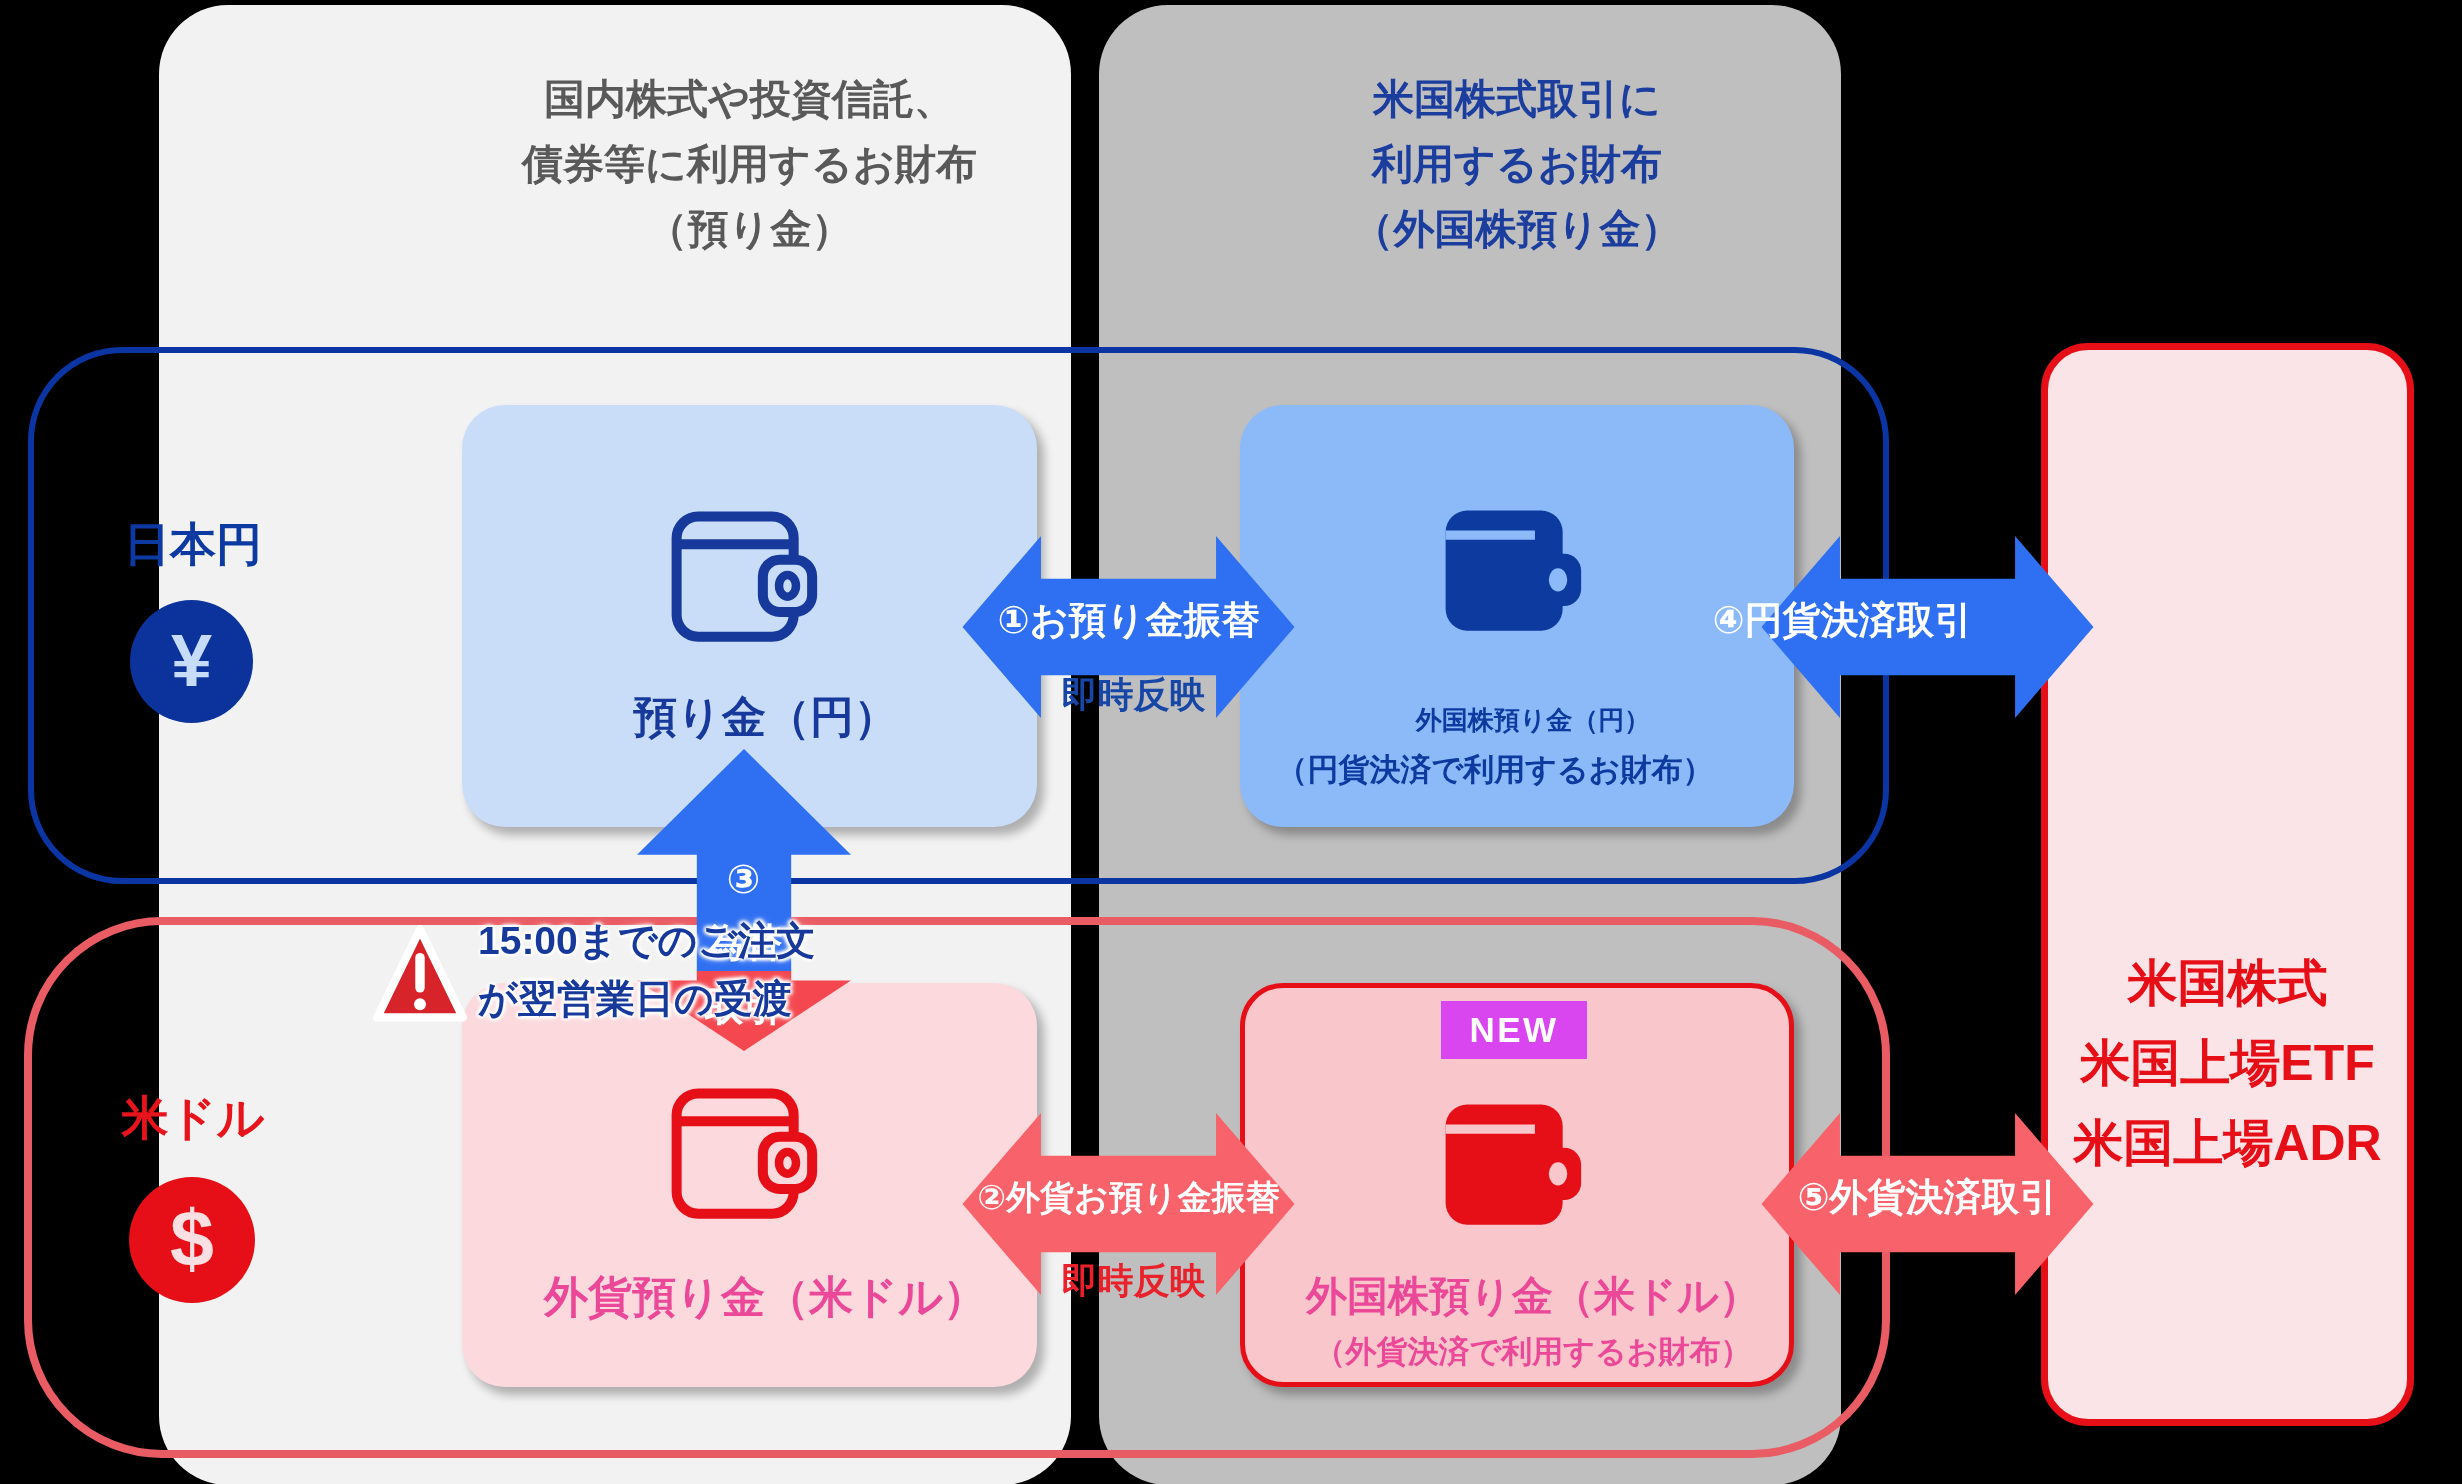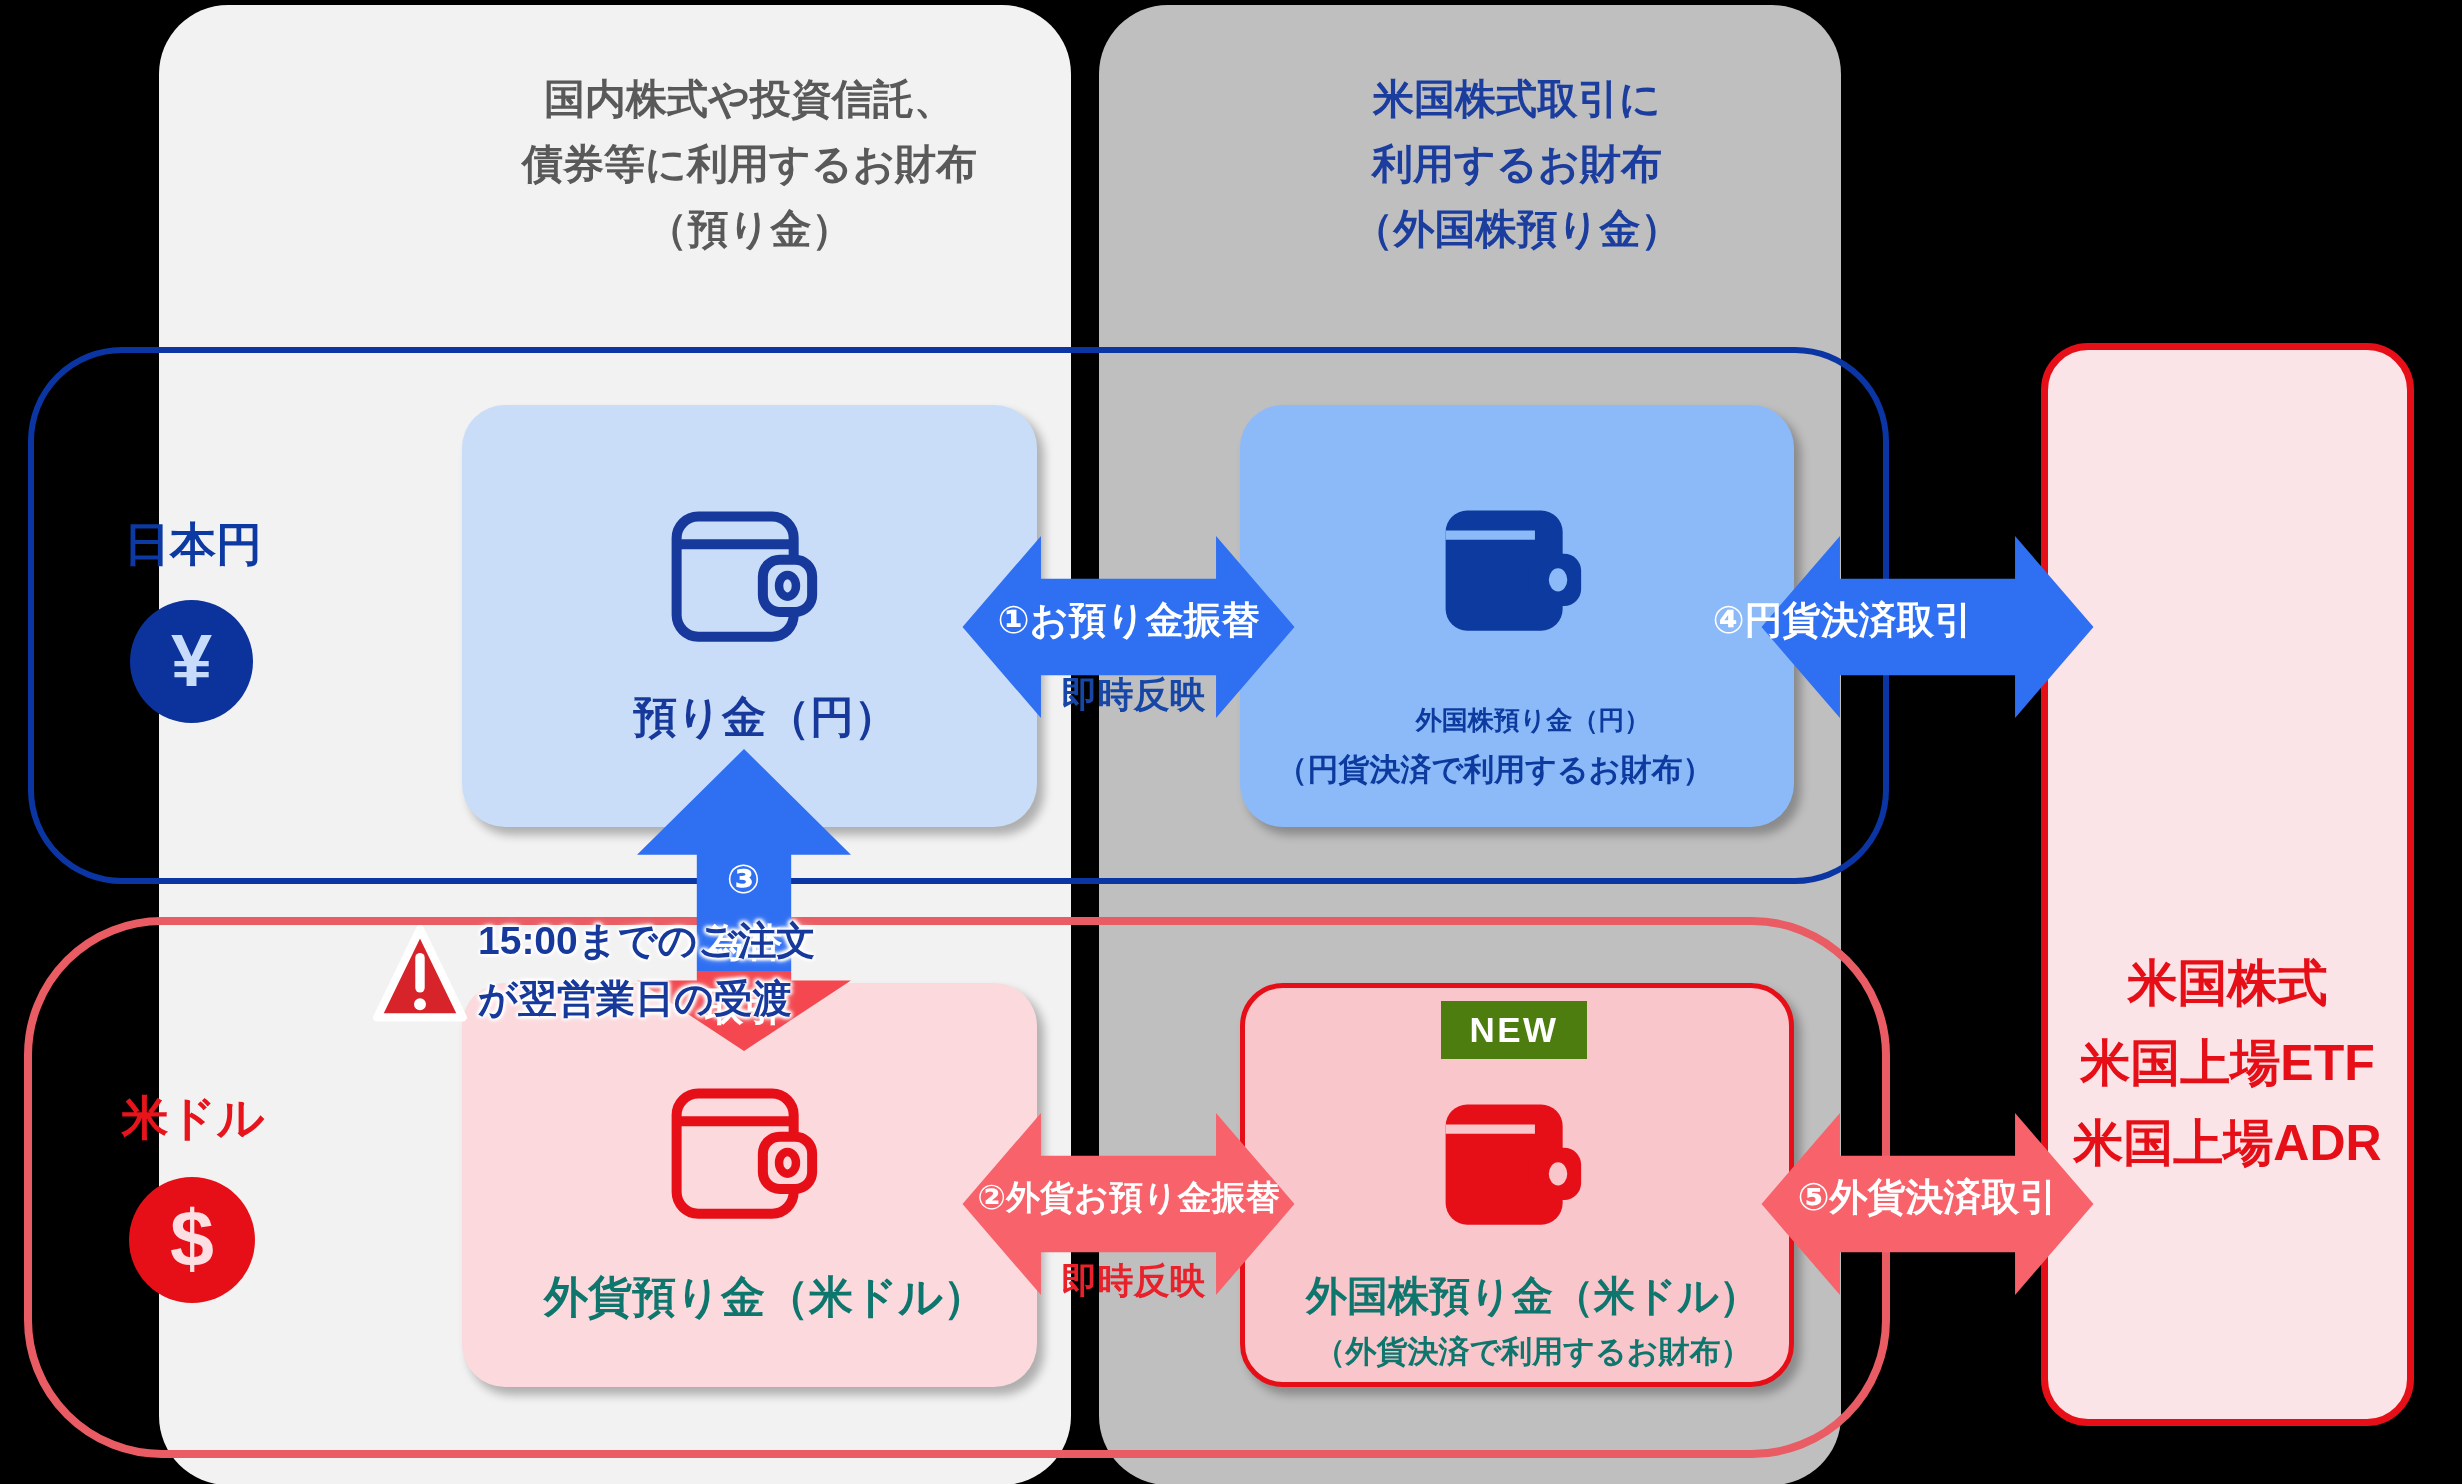--- a/index.html
+++ b/index.html
@@ -22,22 +22,22 @@
   .coin.jpy{left:130px;top:600px;width:123px;height:123px;background:#0c339b;color:#c7dbfa;font-size:74px;line-height:121px;}
   .coin.usd{left:129px;top:1177px;width:126px;height:126px;background:#e60f17;color:#fbdfe2;font-size:79px;line-height:123px;}
   .wbox{z-index:3;border-radius:43px;box-shadow:6.3px 7.5px 10px rgba(0,0,0,.28);box-sizing:border-box;}
   .wbox.b1{left:462px;top:405px;width:575px;height:422px;background:#c9ddf8;--wbg:#c9ddf8;}
   .wbox.b2{left:1240px;top:405px;width:554px;height:422px;background:#8cbaf8;--wbg:#8cbaf8;}
   .wbox.b3{left:462px;top:983px;width:575px;height:404px;background:#fbd9dd;--wbg:#fbd9dd;}
   .wbox.b4{left:1240px;top:983px;width:554px;height:404px;background:#f9c6cc;--wbg:#f9c6cc;border:5px solid #e60f17;}
   .wicon{z-index:4;}
   .wlabel{z-index:6;text-align:center;font-weight:bold;white-space:nowrap;padding-left:16px;}
   .navy{color:#0c3a9e;}
-  .vred{color:#0f766e;}
-  .badge{z-index:6;left:1441px;top:1001px;width:146px;height:58px;background:#4d7c0f;color:#fff;
+  .vred{color:#ec4899;}
+  .badge{z-index:6;left:1441px;top:1001px;width:146px;height:58px;background:#d946ef;color:#fff;
          font-weight:bold;font-size:35px;line-height:58px;text-align:center;letter-spacing:2.5px;}
   .prodbox{z-index:3;left:2041px;top:343px;width:373px;height:1083px;background:#fbe4e7;
            border:7px solid #e60f17;border-radius:47px;box-sizing:border-box;}
   .prodtext{z-index:6;left:2041px;top:943px;width:373px;text-align:center;color:#e60f17;
             font-weight:bold;font-size:50px;line-height:80px;white-space:pre-line;}
   .arrow{z-index:5;}
   .arrlabel{z-index:6;text-align:center;font-weight:bold;color:#fff;white-space:nowrap;}
   .note{z-index:6;width:333px;left:967px;text-align:center;font-weight:bold;font-size:36px;line-height:44px;}
   .note.n1{top:673px;color:#1747a6;}
   .note.n2{top:1259px;color:#e8212b;}

